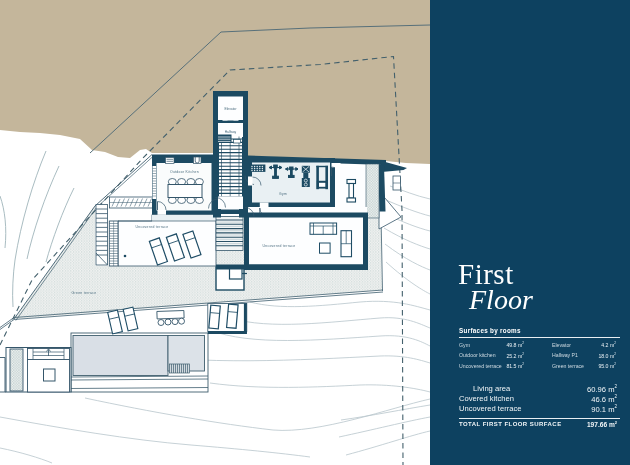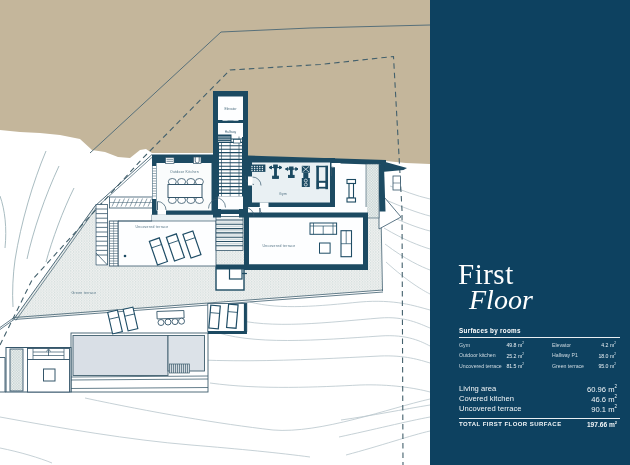--- a/index.html
+++ b/index.html
@@ -382,21 +382,21 @@
   <div class="trow" style="right:14px;top:341.5px;"><b>4.2 m<sup>2</sup></b></div>
   <div class="trow" style="left:29px;top:352px;">Outdoor kitchen</div>
   <div class="trow" style="right:106px;top:352px;"><b>25.2 m<sup>2</sup></b></div>
   <div class="trow" style="left:122px;top:352px;">Hallway P1</div>
   <div class="trow" style="right:14px;top:352px;"><b>18.0 m<sup>2</sup></b></div>
   <div class="trow" style="left:29px;top:362.5px;">Uncovered terrace</div>
   <div class="trow" style="right:106px;top:362.5px;"><b>81.5 m<sup>2</sup></b></div>
   <div class="trow" style="left:122px;top:362.5px;">Green terrace</div>
   <div class="trow" style="right:14px;top:362.5px;"><b>95.0 m<sup>2</sup></b></div>
 
-  <div class="big" style="top:383.5px;">Living area</div>
+  <div class="big" style="top:383.5px;margin-left:14px;">Living area</div>
   <div class="bigv" style="top:383.5px;">60.96 m<sup>2</sup></div>
   <div class="big" style="top:394px;">Covered kitchen</div>
   <div class="bigv" style="top:394px;">46.6 m<sup>2</sup></div>
   <div class="big" style="top:404px;">Uncovered terrace</div>
   <div class="bigv" style="top:404px;">90.1 m<sup>2</sup></div>
 
   <div class="hr2"></div>
   <div class="tot">TOTAL FIRST FLOOR SURFACE</div>
   <div class="totv">197.66 m<sup>2</sup></div>
 </div>

